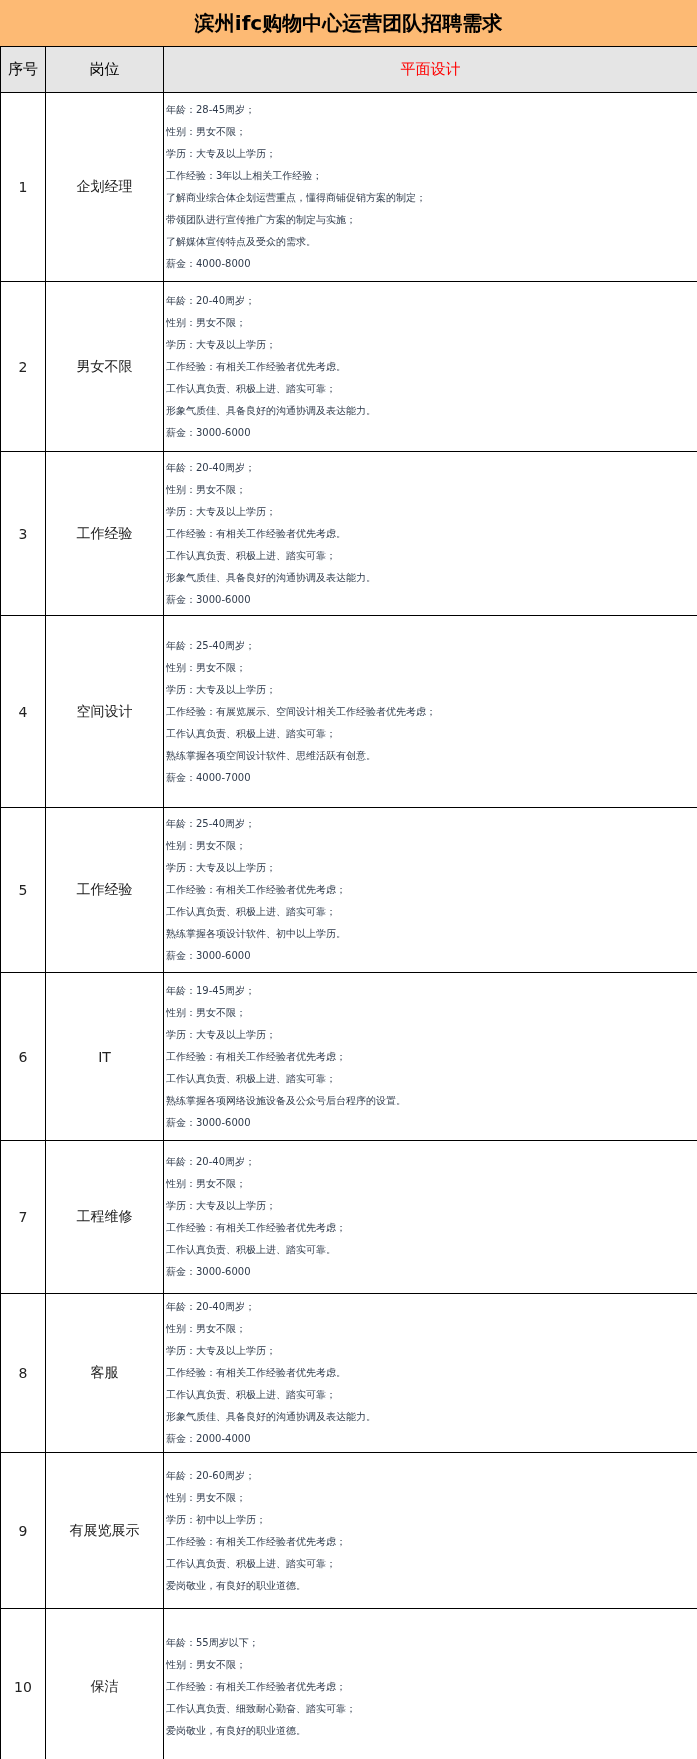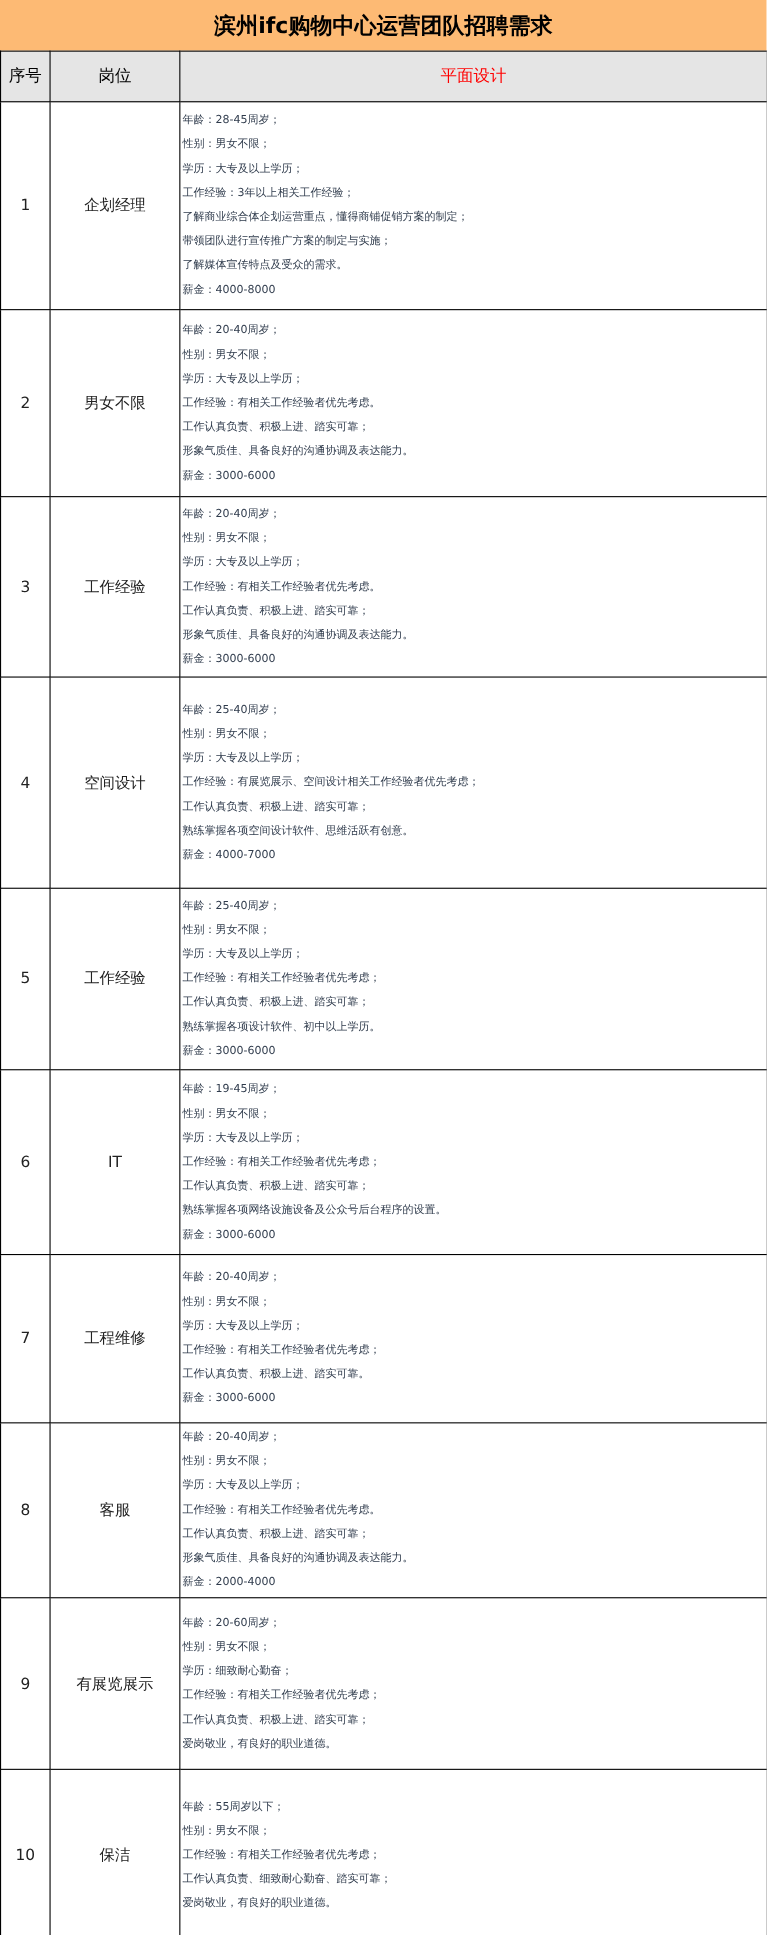--- a/index.html
+++ b/index.html
@@ -156,21 +156,21 @@
           <span class="line">形象气质佳、具备良好的沟通协调及表达能力。</span>
           <span class="line">薪金：2000-4000</span>
         </td>
       </tr>
       <tr style="height: 156px;">
         <td class="num">9</td>
         <td class="pos">有展览展示</td>
         <td class="req">
           <span class="line">年龄：20-60周岁；</span>
           <span class="line">性别：男女不限；</span>
-          <span class="line">学历：细致耐心勤奋；</span>
+          <span class="line">学历：初中以上学历；</span>
           <span class="line">工作经验：有相关工作经验者优先考虑；</span>
           <span class="line">工作认真负责、积极上进、踏实可靠；</span>
           <span class="line">爱岗敬业，有良好的职业道德。</span>
         </td>
       </tr>
       <tr style="height: 157px;">
         <td class="num">10</td>
         <td class="pos">保洁</td>
         <td class="req">
           <span class="line">年龄：55周岁以下；</span>

